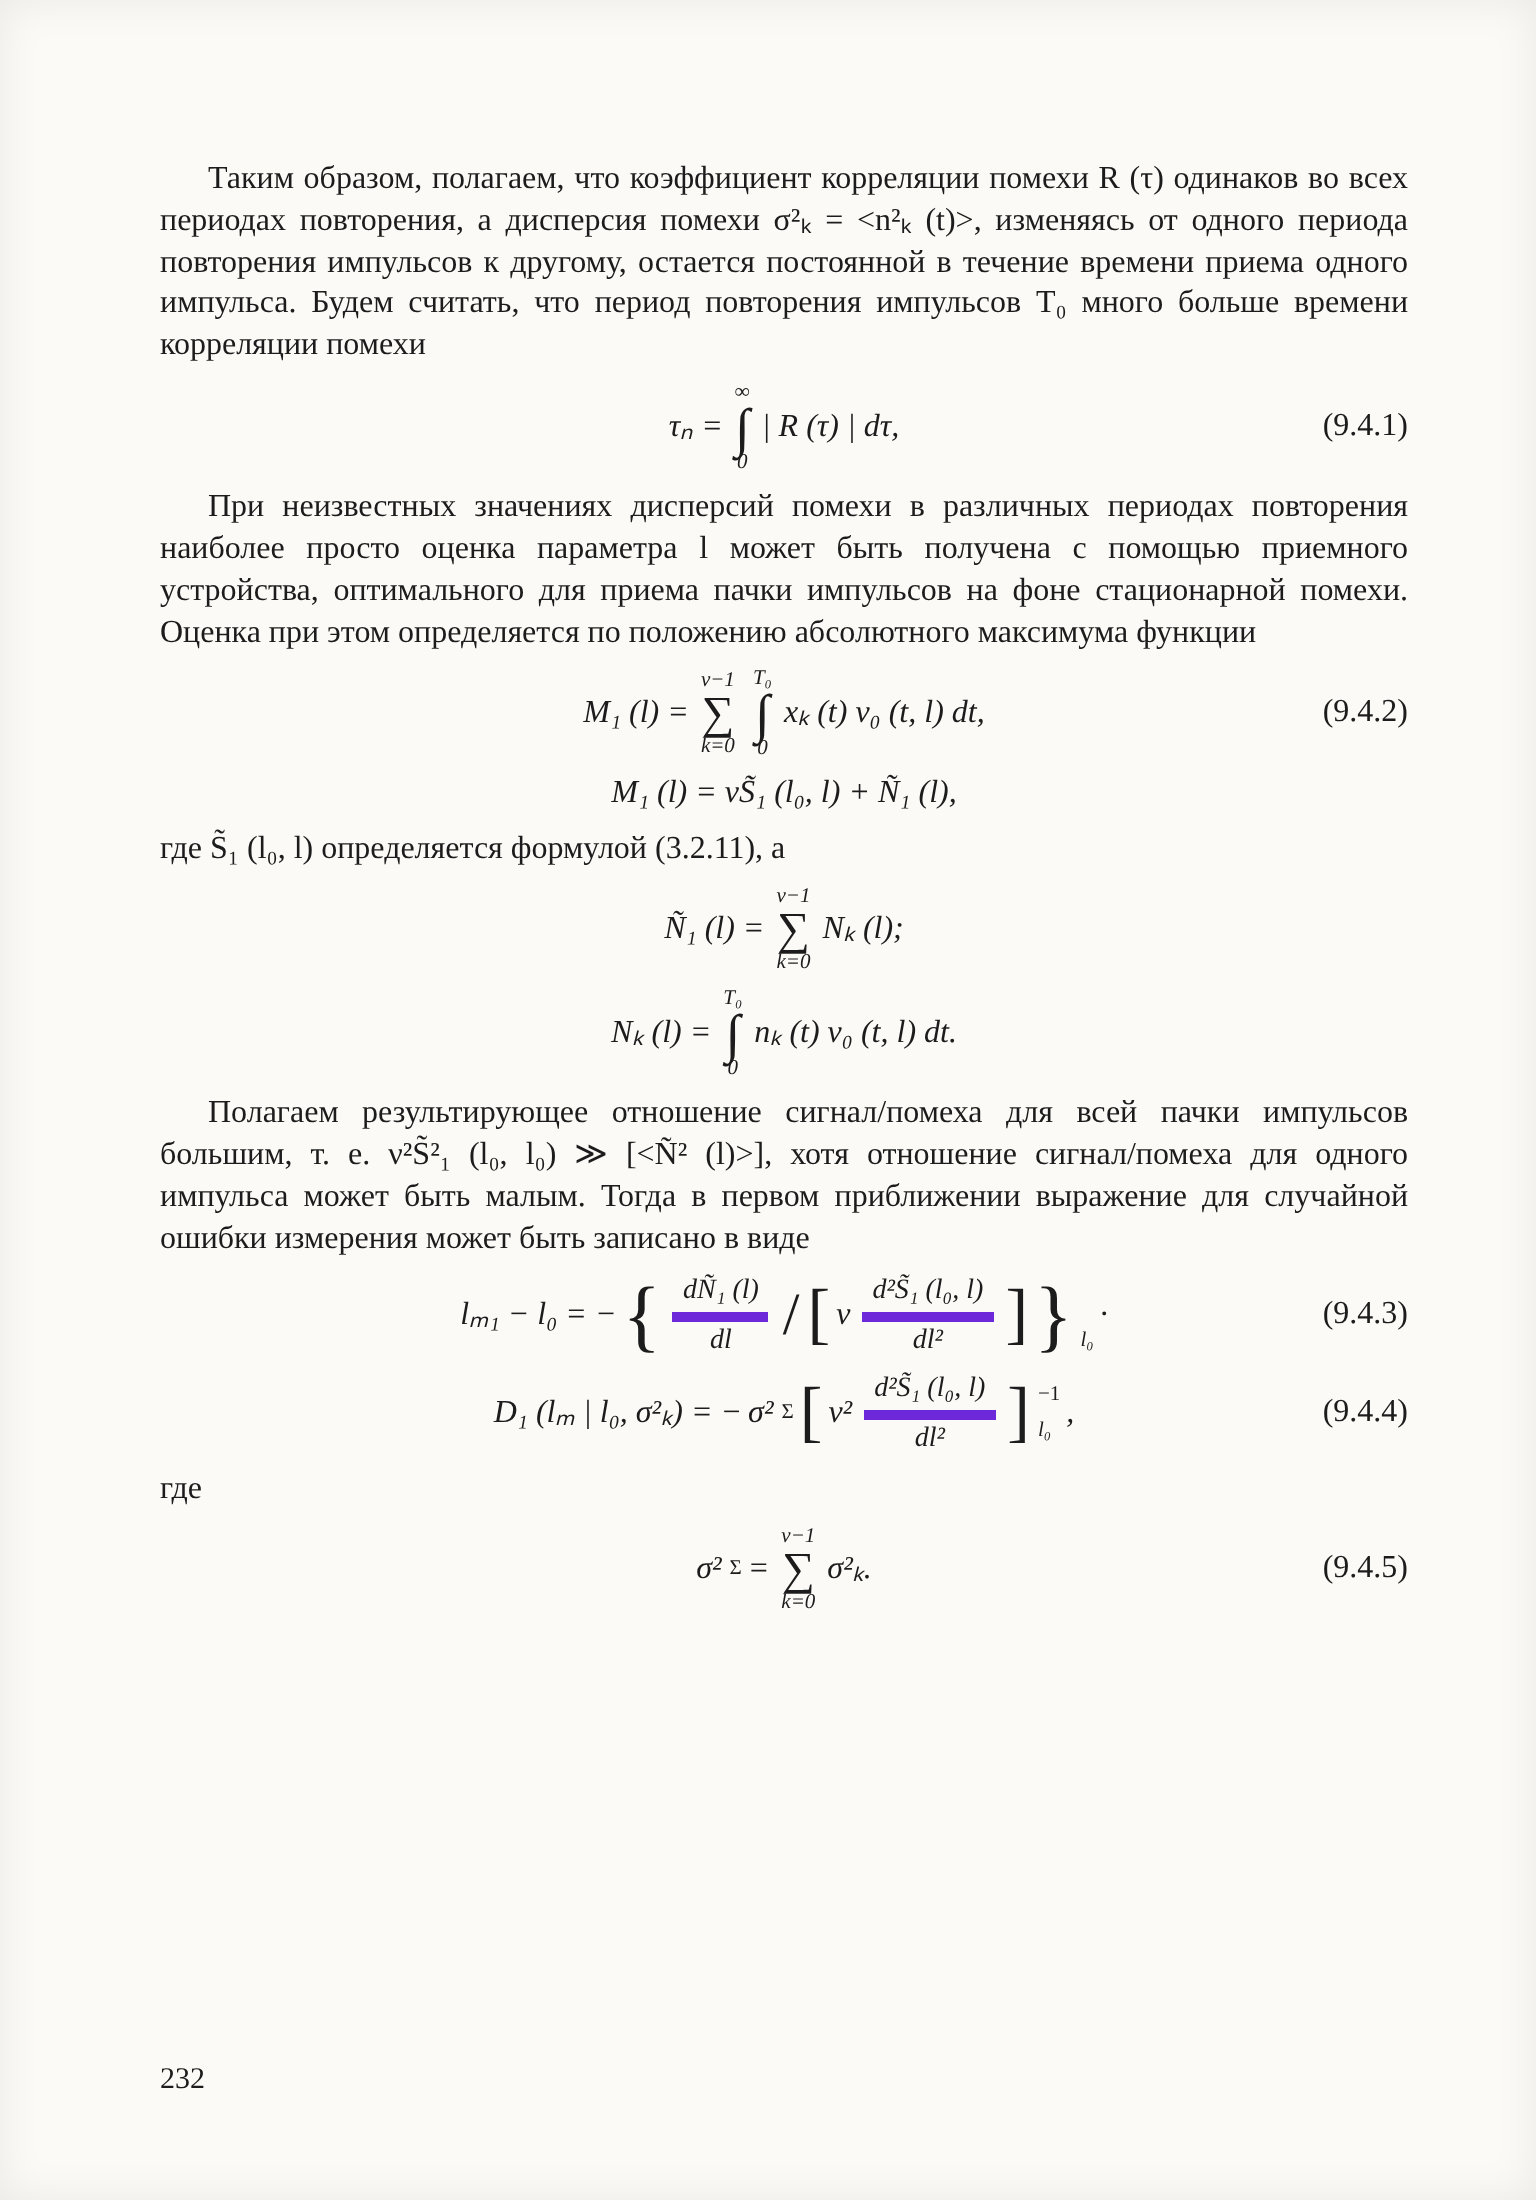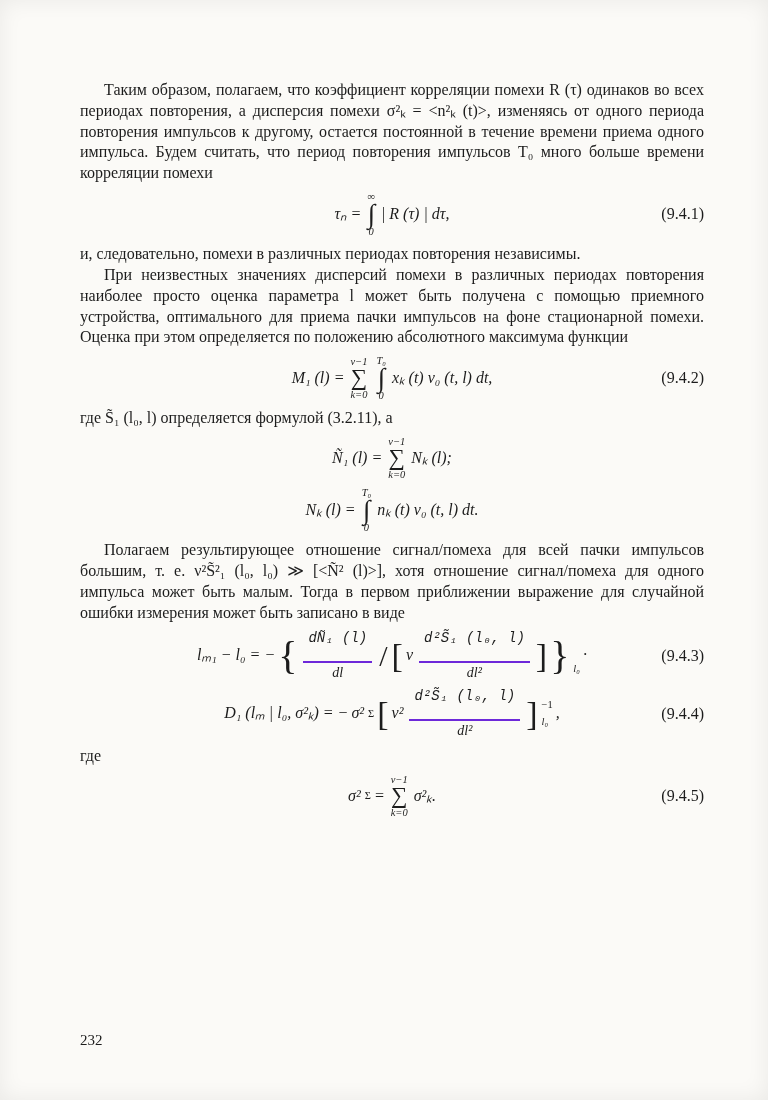--- a/index.html
+++ b/index.html
@@ -39,21 +39,21 @@
     line-height:1;margin:0 3px;font-style:normal;
   }
   .bigop .lim{font-size:10.5px;line-height:1.05;font-style:italic;}
   .opsym{font-style:normal;}
   .opsym.sum{font-size:23px;line-height:0.95;}
   .opsym.int{font-size:27px;line-height:0.82;padding:1px 0;}
   .frac{
     display:inline-flex;flex-direction:column;align-items:center;
     font-size:14px;line-height:1.25;margin:0 3px;font-style:italic;
   }
-  .frac .num{border-bottom:2px solid #6d28d9;padding:0 5px 13px;font-family:Liberation Mono, monospace;}
+  .frac .num{border-bottom:5px solid #6d28d9;padding:0 5px 1px;}
   .frac .den{padding:1px 5px 0;}
   .delim{font-style:normal;line-height:1;font-weight:400;}
   .d-brace{font-size:40px;}
   .d-bracket{font-size:34px;}
   .d-slash{font-size:30px;margin:0 1px;}
   .after-sub{
     font-size:10.5px;font-style:italic;
     position:relative;top:13px;margin-left:1px;
   }
   .stack{
@@ -82,21 +82,20 @@
         <span class="bigop">
           <span class="lim">∞</span>
           <span class="opsym int">∫</span>
           <span class="lim">0</span>
         </span>
         <span class="m">| R (τ) | dτ,</span>
       </span>
       <span class="eq-num">(9.4.1)</span>
     </div>
 
-    <p>и, следовательно, помехи в различных периодах повторения независимы.</p>
     <p class="indent">При неизвестных значениях дисперсий помехи в различных периодах повторения наиболее просто оценка параметра l может быть получена с помощью приемного устройства, оптимального для приема пачки импульсов на фоне стационарной помехи. Оценка при этом определяется по положению абсолютного максимума функции</p>
 
     <div class="eq">
       <span class="eq-body">
         <span class="m">M₁ (l) =</span>
         <span class="bigop">
           <span class="lim">ν−1</span>
           <span class="opsym sum">∑</span>
           <span class="lim">k=0</span>
         </span>
@@ -104,20 +103,25 @@
           <span class="lim">T₀</span>
           <span class="opsym int">∫</span>
           <span class="lim">0</span>
         </span>
         <span class="m">xₖ (t) v₀ (t, l) dt,</span>
       </span>
       <span class="eq-num">(9.4.2)</span>
     </div>
 
 
+    <div class="eq">
+      <span class="eq-body">
+        <span class="m">M₁ (l) = νS̃₁ (l₀, l) + Ñ₁ (l),</span>
+      </span>
+    </div>
 
     <p>где S̃₁ (l₀, l) определяется формулой (3.2.11), а</p>
 
     <div class="eq">
       <span class="eq-body">
         <span class="m">Ñ₁ (l) =</span>
         <span class="bigop">
           <span class="lim">ν−1</span>
           <span class="opsym sum">∑</span>
           <span class="lim">k=0</span>

